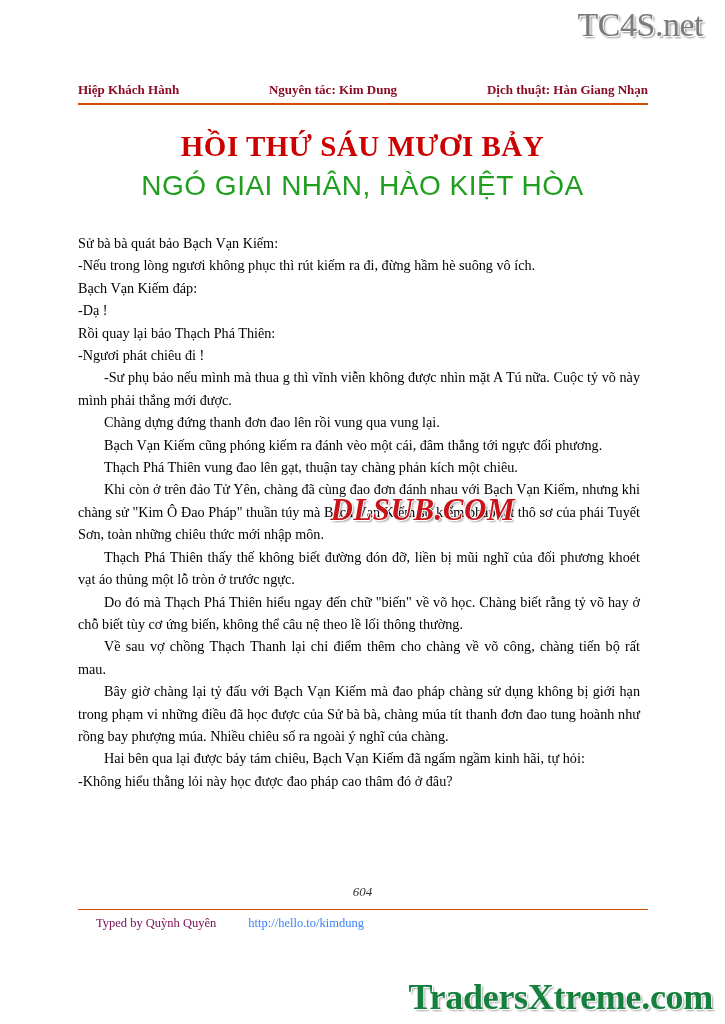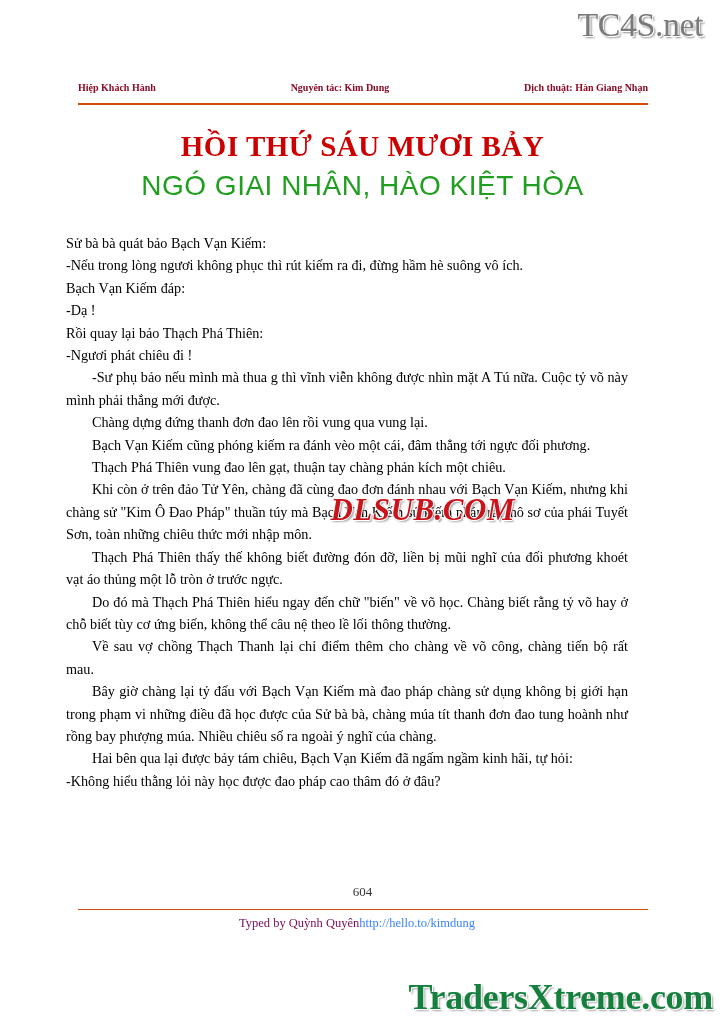--- a/index.html
+++ b/index.html
@@ -40,21 +40,21 @@
   .header {
     position: absolute;
     top: 82px;
     left: 78px;
     width: 570px;
     display: flex;
     justify-content: space-between;
     align-items: center;
     font-family: "Liberation Serif", serif;
     font-weight: bold;
-    font-size: 10px;
+    font-size: 13px;
     color: #8b0b24;
   }
   .header .h-item {
     white-space: nowrap;
   }
   .header-rule {
     position: absolute;
     top: 103px;
     left: 78px;
     width: 570px;
@@ -83,21 +83,21 @@
     font-weight: normal;
     font-size: 28px;
     color: #1f9e1f;
     letter-spacing: 0.5px;
   }
 
   
   .body-text {
     position: absolute;
     top: 232px;
-    left: 66px;
+    left: 78px;
     width: 562px;
     font-family: "Liberation Serif", serif;
     font-size: 14.2px;
     line-height: 22.4px;
     color: #000000;
     text-align: justify;
   }
   .body-text p {
     margin: 0;
     text-align: justify;
@@ -134,40 +134,42 @@
   
   .page-number {
     position: absolute;
     top: 884px;
     left: 0;
     width: 725px;
     text-align: center;
     font-family: "Liberation Serif", serif;
     font-size: 13px;
     color: #333333;
+    font-style: italic;
   }
   .footer-rule {
     position: absolute;
     top: 909px;
     left: 78px;
     width: 570px;
     height: 1px;
     background: #d44b0a;
   }
   .footer {
     position: absolute;
     top: 916px;
-    left: 72px;
+    left: 96px;
     width: 570px;
     display: flex;
-    justify-content: center;
+    justify-content: flex-start;
     align-items: baseline;
     font-family: "Liberation Serif", serif;
     font-size: 12.5px;
     color: #7a0b5a;
+    gap: 32px;
   }
   .footer .f-right {
     color: #3b82f6;
   }
 
   
   .bottom-watermark {
     position: absolute;
     bottom: 6px;
     right: 12px;

